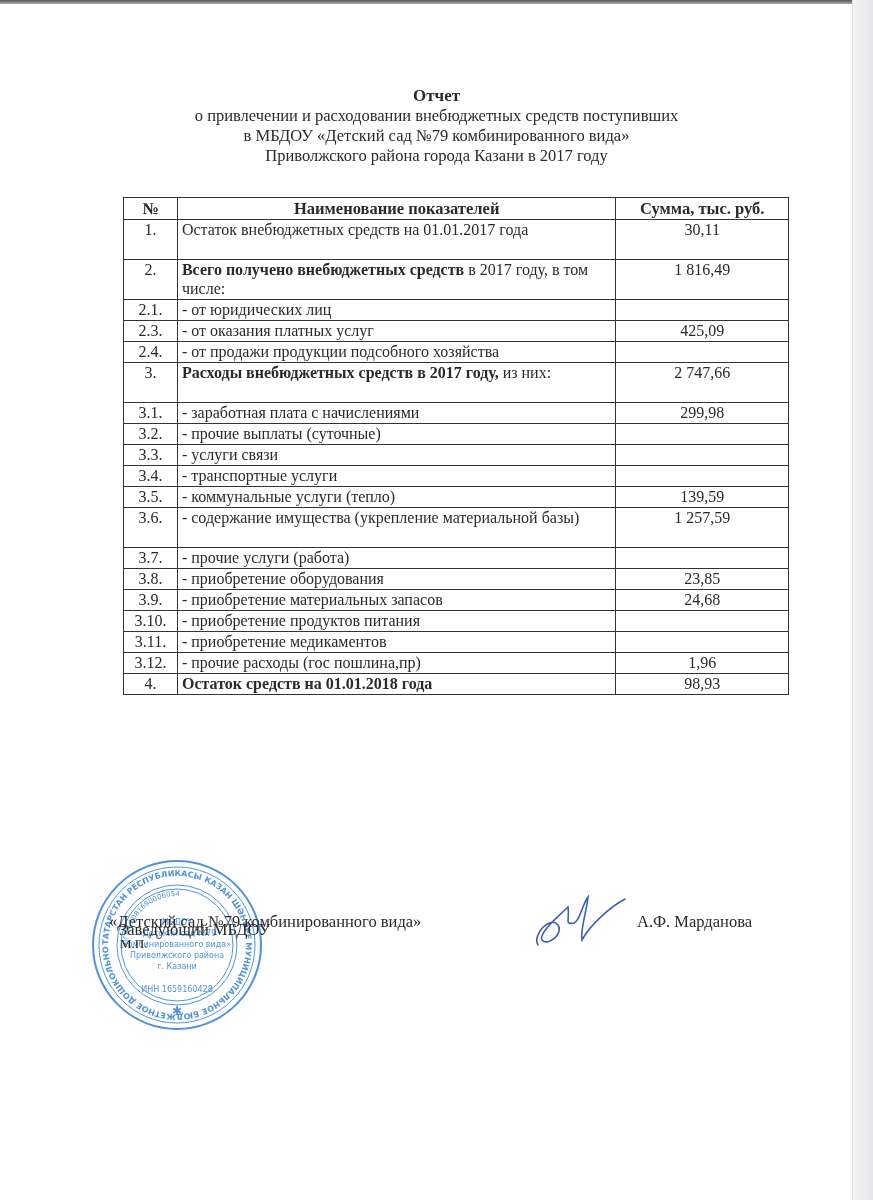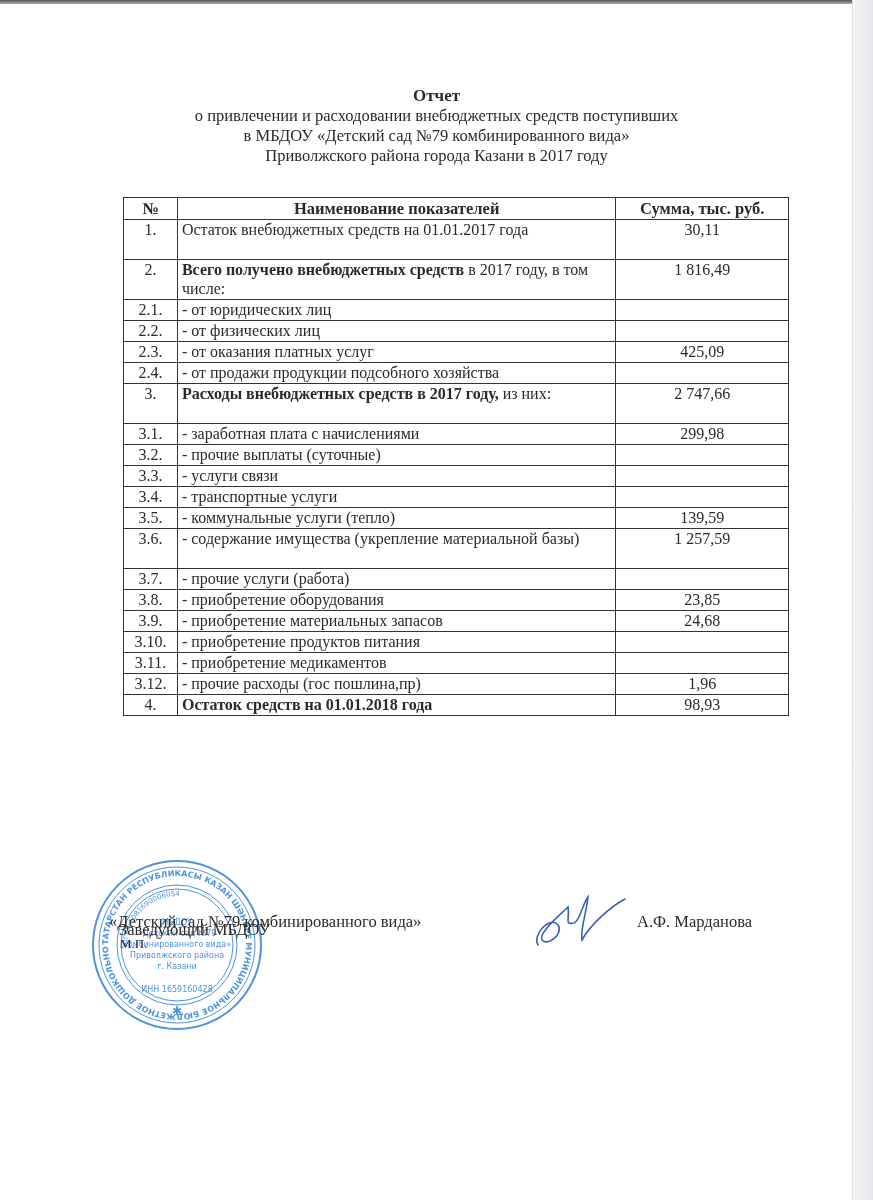--- a/index.html
+++ b/index.html
@@ -69,25 +69,20 @@
         <td class="c-sum">30,11</td>
       </tr>
       <tr class="row-double">
         <td class="c-num">2.</td>
         <td class="c-name"><span class="b">Всего получено внебюджетных средств</span><span> в 2017 году, в том числе:</span></td>
         <td class="c-sum">1 816,49</td>
       </tr>
       <tr class="row-single">
         <td class="c-num">2.1.</td>
         <td class="c-name"><span>- от юридических лиц</span></td>
-        <td class="c-sum"></td>
-      </tr>
-      <tr class="row-single">
-        <td class="c-num">2.2.</td>
-        <td class="c-name"><span>- от физических лиц</span></td>
         <td class="c-sum"></td>
       </tr>
       <tr class="row-single">
         <td class="c-num">2.3.</td>
         <td class="c-name"><span>- от оказания платных услуг</span></td>
         <td class="c-sum">425,09</td>
       </tr>
       <tr class="row-single">
         <td class="c-num">2.4.</td>
         <td class="c-name"><span>- от продажи продукции подсобного хозяйства</span></td>

